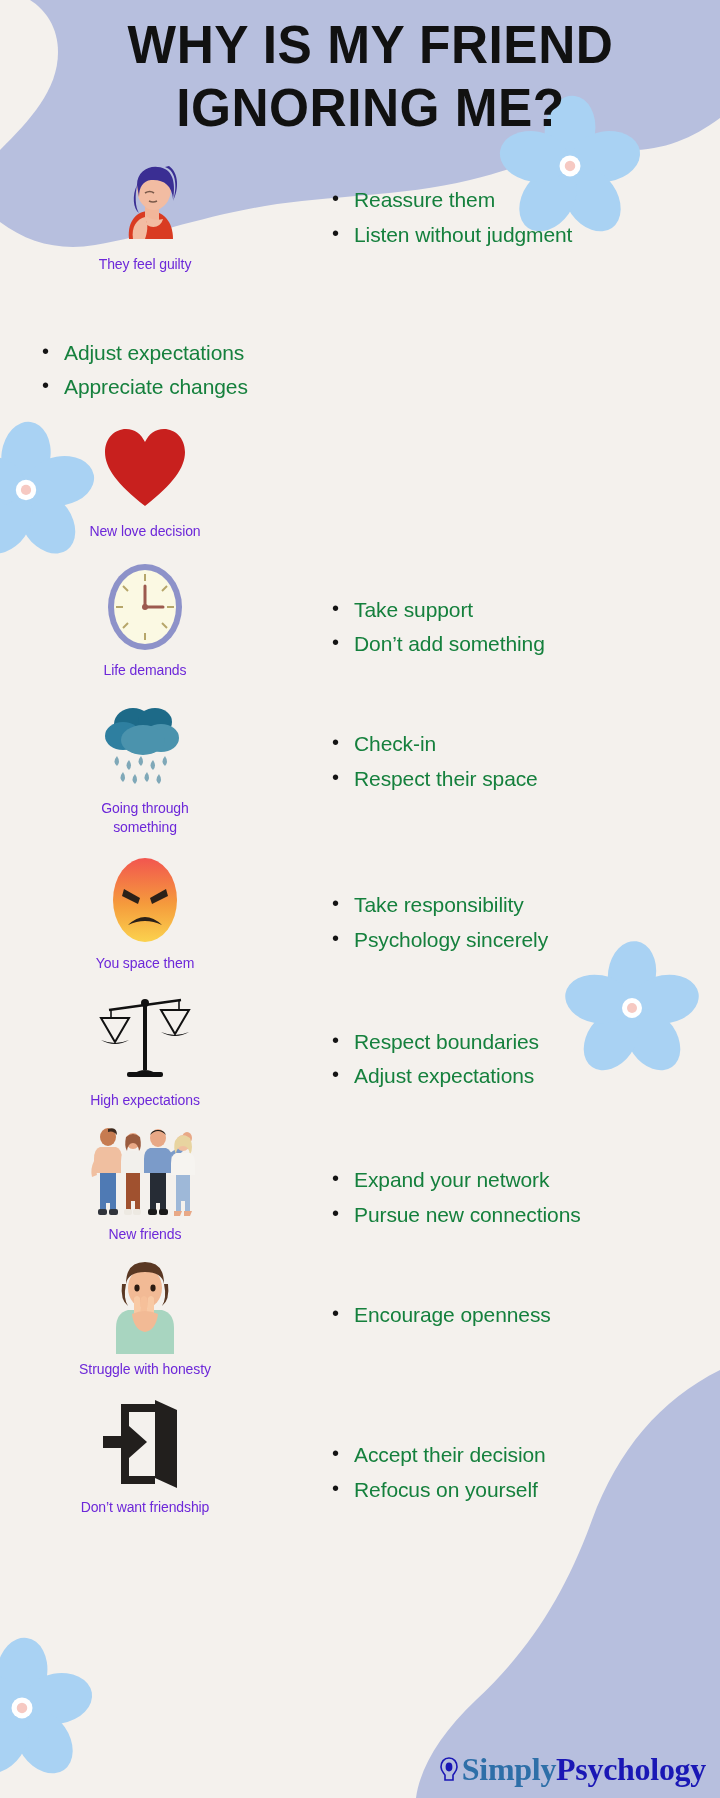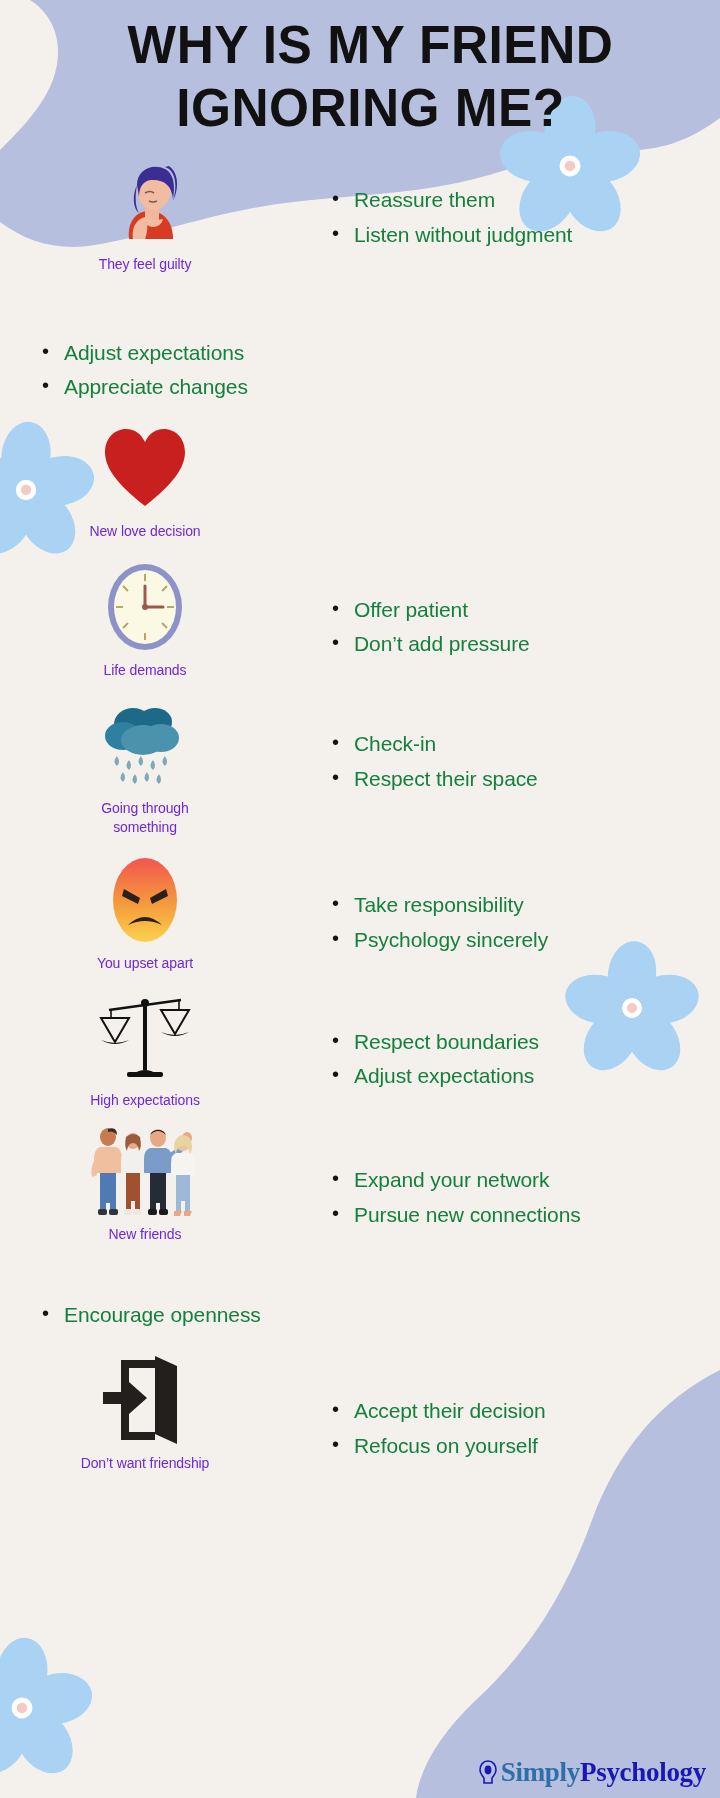--- a/index.html
+++ b/index.html
@@ -119,21 +119,21 @@
     bottom: 10px;
     z-index: 3;
     display: flex;
     align-items: center;
     gap: 3px;
   }
   .logo-mark { display: block; }
   .logo-text {
     font-family: "Liberation Serif", serif;
     font-weight: 700;
-    font-size: 27px;
+    font-size: 32px;
     letter-spacing: -0.3px;
     white-space: nowrap;
   }
   .logo-simply { color: #2E6FA8; }
   .logo-psych { color: #1A17B5; }
 </style>
 </head>
 <body>
 
 <svg class="deco-layer" viewBox="0 0 720 1798" xmlns="http://www.w3.org/2000/svg">
@@ -268,22 +268,22 @@
           </g>
           <line x1="44" y1="47" x2="44" y2="26" stroke="#9C5A4E" stroke-width="3" stroke-linecap="round"></line>
           <line x1="44" y1="47" x2="62" y2="47" stroke="#9C5A4E" stroke-width="3" stroke-linecap="round"></line>
           <circle cx="44" cy="47" r="3" fill="#9C5A4E"></circle>
         </svg>
       </div>
       <div class="row-label">Life demands</div>
     </div>
     <div class="row-right" style="padding-top:40px;">
       <ul class="tips">
-        <li>Offer patient</li>
-        <li>Don’t add pressure</li>
+        <li>Take support</li>
+        <li>Don’t add something</li>
       </ul>
     </div>
   </div>
 
   <div class="row" style="margin-top:14px;">
     <div class="row-left">
       <div class="icon-box">
         <svg width="96" height="94" viewBox="0 0 96 94">
           <ellipse cx="36" cy="26" rx="19" ry="16" fill="#1D6A88"></ellipse>
           <ellipse cx="58" cy="24" rx="17" ry="14" fill="#1D6A88"></ellipse>
@@ -323,21 +323,21 @@
               <stop offset="55%" stop-color="#F59B3C"></stop>
               <stop offset="100%" stop-color="#FBD24E"></stop>
             </linearGradient>
           </defs>
           <ellipse cx="43" cy="47" rx="32" ry="42" fill="url(#angryGrad)"></ellipse>
           <path d="M22 36 L38 45 L36 51 L20 43 Z" fill="#2B2119"></path>
           <path d="M64 36 L48 45 L50 51 L66 43 Z" fill="#2B2119"></path>
           <path d="M26 72 q17 -16 34 0 q-17 -8 -34 0 z" fill="#2B2119"></path>
         </svg>
       </div>
-      <div class="row-label">You upset apart</div>
+      <div class="row-label">You space them</div>
     </div>
     <div class="row-right" style="padding-top:42px;">
       <ul class="tips">
         <li>Take responsibility</li>
         <li>Psychology sincerely</li>
       </ul>
     </div>
   </div>
 
   <div class="row" style="margin-top:12px;">
@@ -418,20 +418,39 @@
     </div>
     <div class="row-right" style="padding-top:46px;">
       <ul class="tips">
         <li>Expand your network</li>
         <li>Pursue new connections</li>
       </ul>
     </div>
   </div>
 
   <div class="row" style="margin-top:10px;">
+    <div class="row-left">
+      <div class="icon-box">
+        <svg width="86" height="96" viewBox="0 0 86 96">
+          <path d="M26 52 h34 q12 3 12 18 v26 h-58 v-26 q0 -15 12 -18 z" fill="#A8D5C0"></path>
+          <ellipse cx="43" cy="30" rx="17" ry="20" fill="#F2BA95"></ellipse>
+          <path d="M24 26 q0 -22 19 -22 q19 0 19 22 q-2 -12 -19 -12 q-17 0 -19 12 z" fill="#5A3823"></path>
+          <path d="M24 26 q-3 14 2 22 q-8 -6 -6 -22 z" fill="#5A3823"></path>
+          <path d="M62 26 q3 14 -2 22 q8 -6 6 -22 z" fill="#5A3823"></path>
+          <ellipse cx="35" cy="30" rx="2.6" ry="3.4" fill="#2B1B12"></ellipse>
+          <ellipse cx="51" cy="30" rx="2.6" ry="3.4" fill="#2B1B12"></ellipse>
+
+          <path d="M32 40 q3 -4 6 0 l2 24 q-4 4 -8 0 z" fill="#F8C9A4"></path>
+          <path d="M39 40 q3 -4 6 0 l1 24 q-4 4 -8 0 z" fill="#F6C09A"></path>
+          <path d="M46 40 q3 -4 6 0 l0 24 q-4 4 -8 0 z" fill="#F8C9A4"></path>
+          <path d="M30 56 q13 -6 26 0 q-2 16 -13 18 q-11 -2 -13 -18 z" fill="#F2BA95"></path>
+        </svg>
+      </div>
+      <div class="row-label" style="max-width:155px;">Struggle with honesty</div>
+    </div>
     <div class="row-right" style="padding-top:46px;">
       <ul class="tips">
         <li>Encourage openness</li>
       </ul>
     </div>
   </div>
 
   <div class="row" style="margin-top:14px;">
     <div class="row-left">
       <div class="icon-box">

